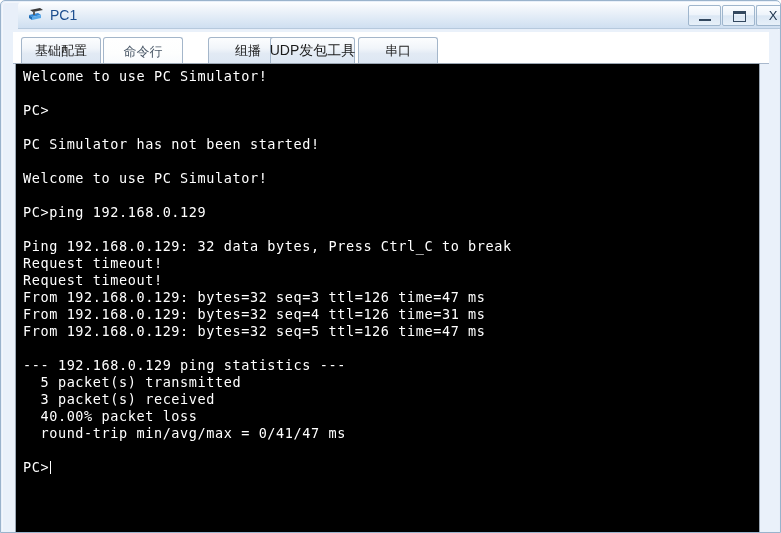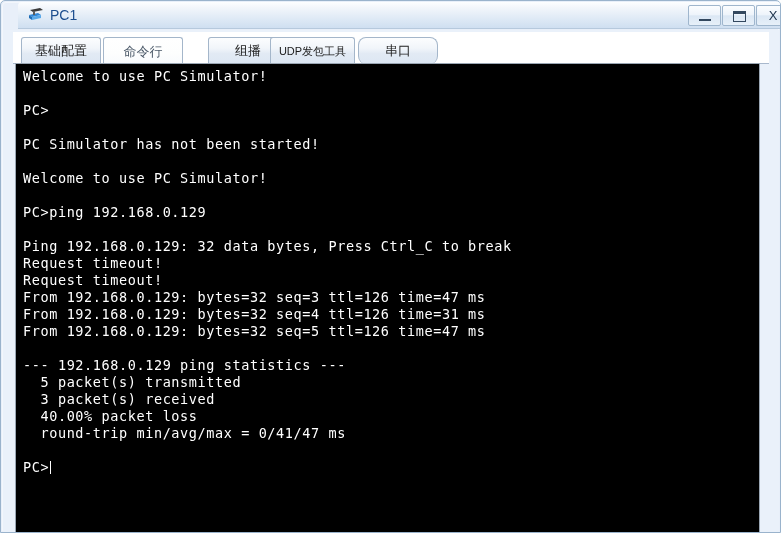--- a/index.html
+++ b/index.html
@@ -123,27 +123,27 @@
     color: #1a1a1a;
     cursor: default;
     white-space: nowrap;
   }
   .tab.selected {
     background: linear-gradient(to bottom, #ffffff 0%, #fdfefe 55%, #f7fafd 100%);
     color: #4a5868;
     height: 28px;
     top: 5px;
   }
-  .tab.small { font-size: 11px; }
+  .tab.small { font-size: 14px; }
 
   #tab-0 { left: 8px;   width: 80px; }
   #tab-1 { left: 90px;  width: 80px; }
   #tab-2 { left: 175px; width: 80px; margin-left: 20px; }
   #tab-3 { left: 257px; width: 85px; }
-  #tab-4 { left: 345px; width: 80px; border-radius: 8px; }
+  #tab-4 { left: 345px; width: 80px; }
 
   
   #terminal-frame {
     position: absolute;
     left: 12px; top: 33px;
     width: 745px; height: 483px;
     border: 1px solid #9aa6b3;
     background: #000000;
     overflow: hidden;
   }

